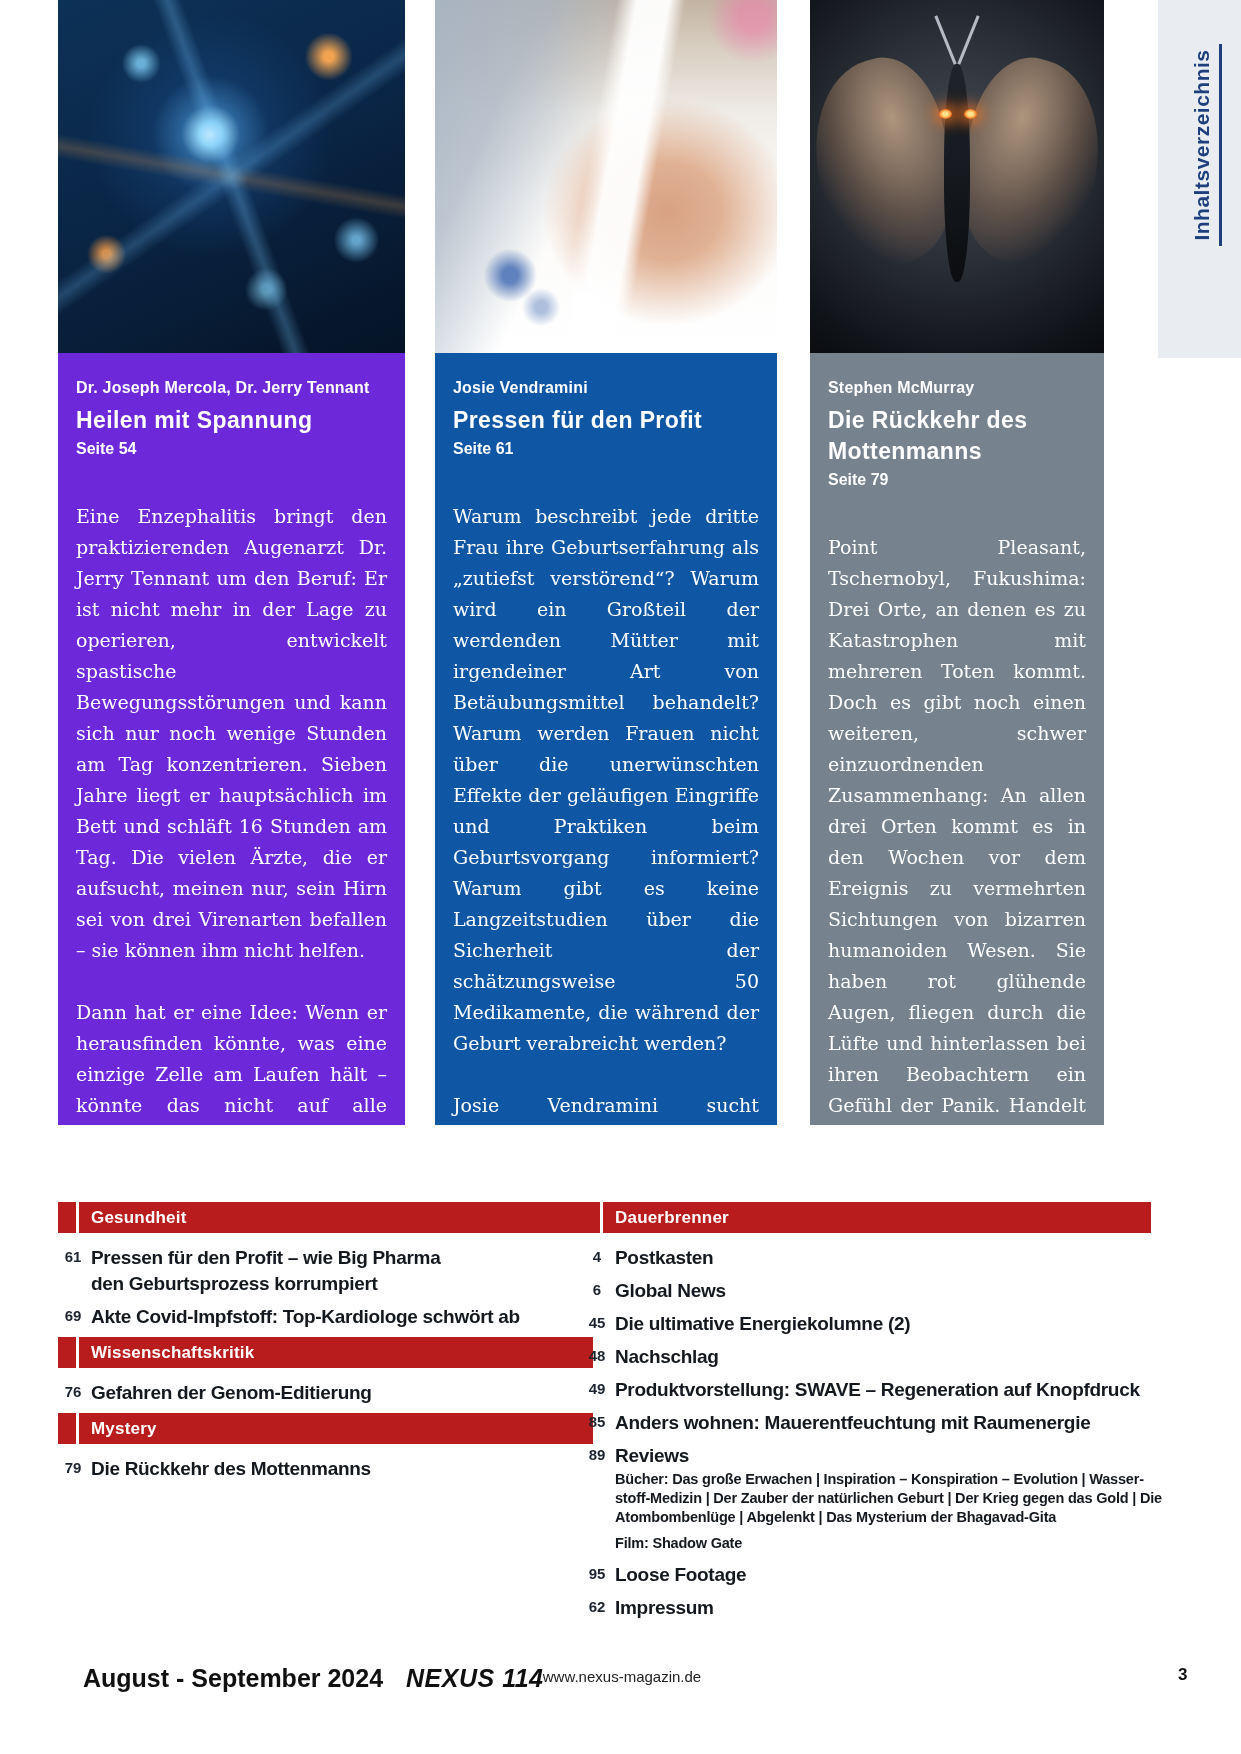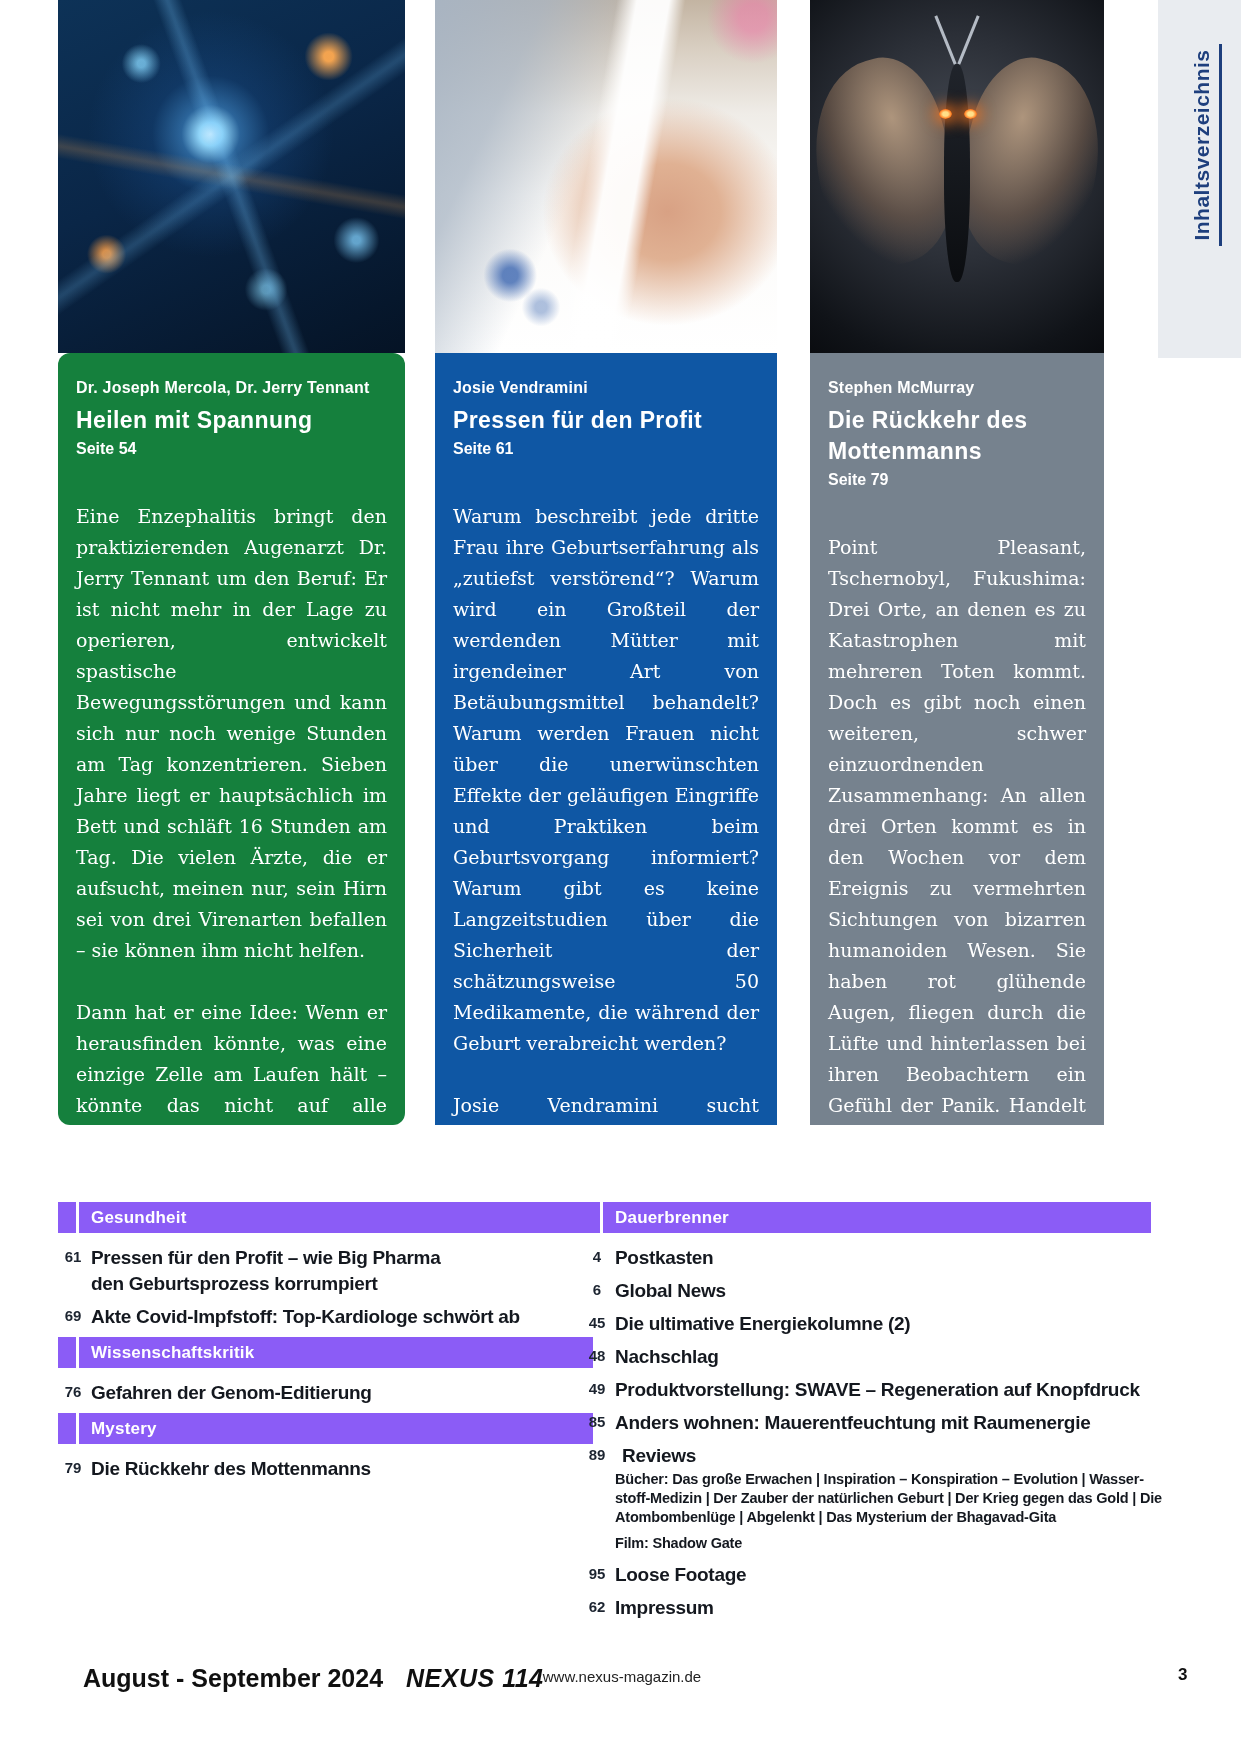--- a/index.html
+++ b/index.html
@@ -13,21 +13,21 @@
         border-bottom:3px solid #1e3f7d;color:#1e3f7d;font-weight:bold;font-size:21px;
         letter-spacing:.5px;line-height:31px;text-align:center;white-space:nowrap;}
 
   
   .col{position:absolute;top:0;}
   .col1{left:58px;width:347px;}
   .col2{left:435px;width:342px;}
   .col3{left:810px;width:294px;}
   .photo{position:relative;height:353px;overflow:hidden;}
   .panel{height:772px;padding:25px 18px 0;box-sizing:border-box;overflow:hidden;color:#fff;}
-  .panel1{background:#15803d;border-radius:12px;}
+  .panel1{background:#6d28d9;}
   .panel2{background:#0f57a4;}
   .panel3{background:#76828e;}
   .author{font-weight:bold;font-size:16px;letter-spacing:.2px;line-height:20px;}
   .title{font-size:23px;font-weight:bold;margin:7px 0 3px;line-height:31px;letter-spacing:.4px;}
   .pageref{font-weight:bold;font-size:16px;line-height:20px;}
   .body{font-family:"DejaVu Serif","Liberation Serif",serif;font-size:19px;line-height:31px;
         text-align:justify;margin:0;}
   .body.p1{margin-top:42px;}
   .body.p2{margin-top:31px;}
 
@@ -69,21 +69,21 @@
   .eyeL{left:44%;}
   .eyeR{left:52.5%;}
   .ant{position:absolute;width:3px;height:52px;background:rgba(215,222,232,.8);top:4%;}
   .antL{left:45.5%;transform:rotate(-22deg);}
   .antR{left:53.5%;transform:rotate(22deg);}
 
   
   .toc{position:absolute;top:1202px;}
   .toc-left{left:58px;width:535px;}
   .toc-right{left:582px;width:569px;}
-  .secbar{position:relative;height:31px;background:#8b5cf6;margin-bottom:12px;}
+  .secbar{position:relative;height:31px;background:#b91c1c;margin-bottom:12px;}
   .secbar.mid{margin-top:6px;}
   .secbar::after{content:"";position:absolute;left:18px;top:0;width:3px;height:100%;background:#fff;}
   .secbar span{position:absolute;left:33px;top:50%;transform:translateY(-50%);
     color:#fff;font-weight:bold;font-size:17px;letter-spacing:.2px;}
   .item{display:flex;margin-bottom:7px;}
   .num{width:30px;flex:none;text-align:center;font-weight:bold;font-size:15px;
     padding-top:3px;color:#1c2430;}
   .ittl{font-weight:bold;font-size:19px;line-height:26px;letter-spacing:-.3px;color:#14181f;margin-left:3px;}
   .ittl.narrow{max-width:385px;}
   .details{margin:1px 0 9px 33px;font-weight:bold;font-size:14.5px;line-height:19px;
@@ -195,21 +195,21 @@
       <span class="ittl">Nachschlag</span>
     </div>
     <div class="item">
       <span class="num">49</span>
       <span class="ittl">Produktvorstellung: SWAVE – Regeneration auf Knopfdruck</span>
     </div>
     <div class="item">
       <span class="num">85</span>
       <span class="ittl">Anders wohnen: Mauerentfeuchtung mit Raumenergie</span>
     </div>
-    <div class="item" style="margin-bottom:0;gap:7px;">
+    <div class="item" style="margin-bottom:0;">
       <span class="num">89</span>
       <span class="ittl">Reviews</span>
     </div>
     <div class="details">
       <div>Bücher: Das große Erwachen | Inspiration – Konspiration – Evolution | Wasser-</div>
       <div>stoff-Medizin | Der Zauber der natürlichen Geburt | Der Krieg gegen das Gold | Die</div>
       <div>Atombombenlüge | Abgelenkt | Das Mysterium der Bhagavad-Gita</div>
       <div class="film">Film: Shadow Gate</div>
     </div>
     <div class="item">

